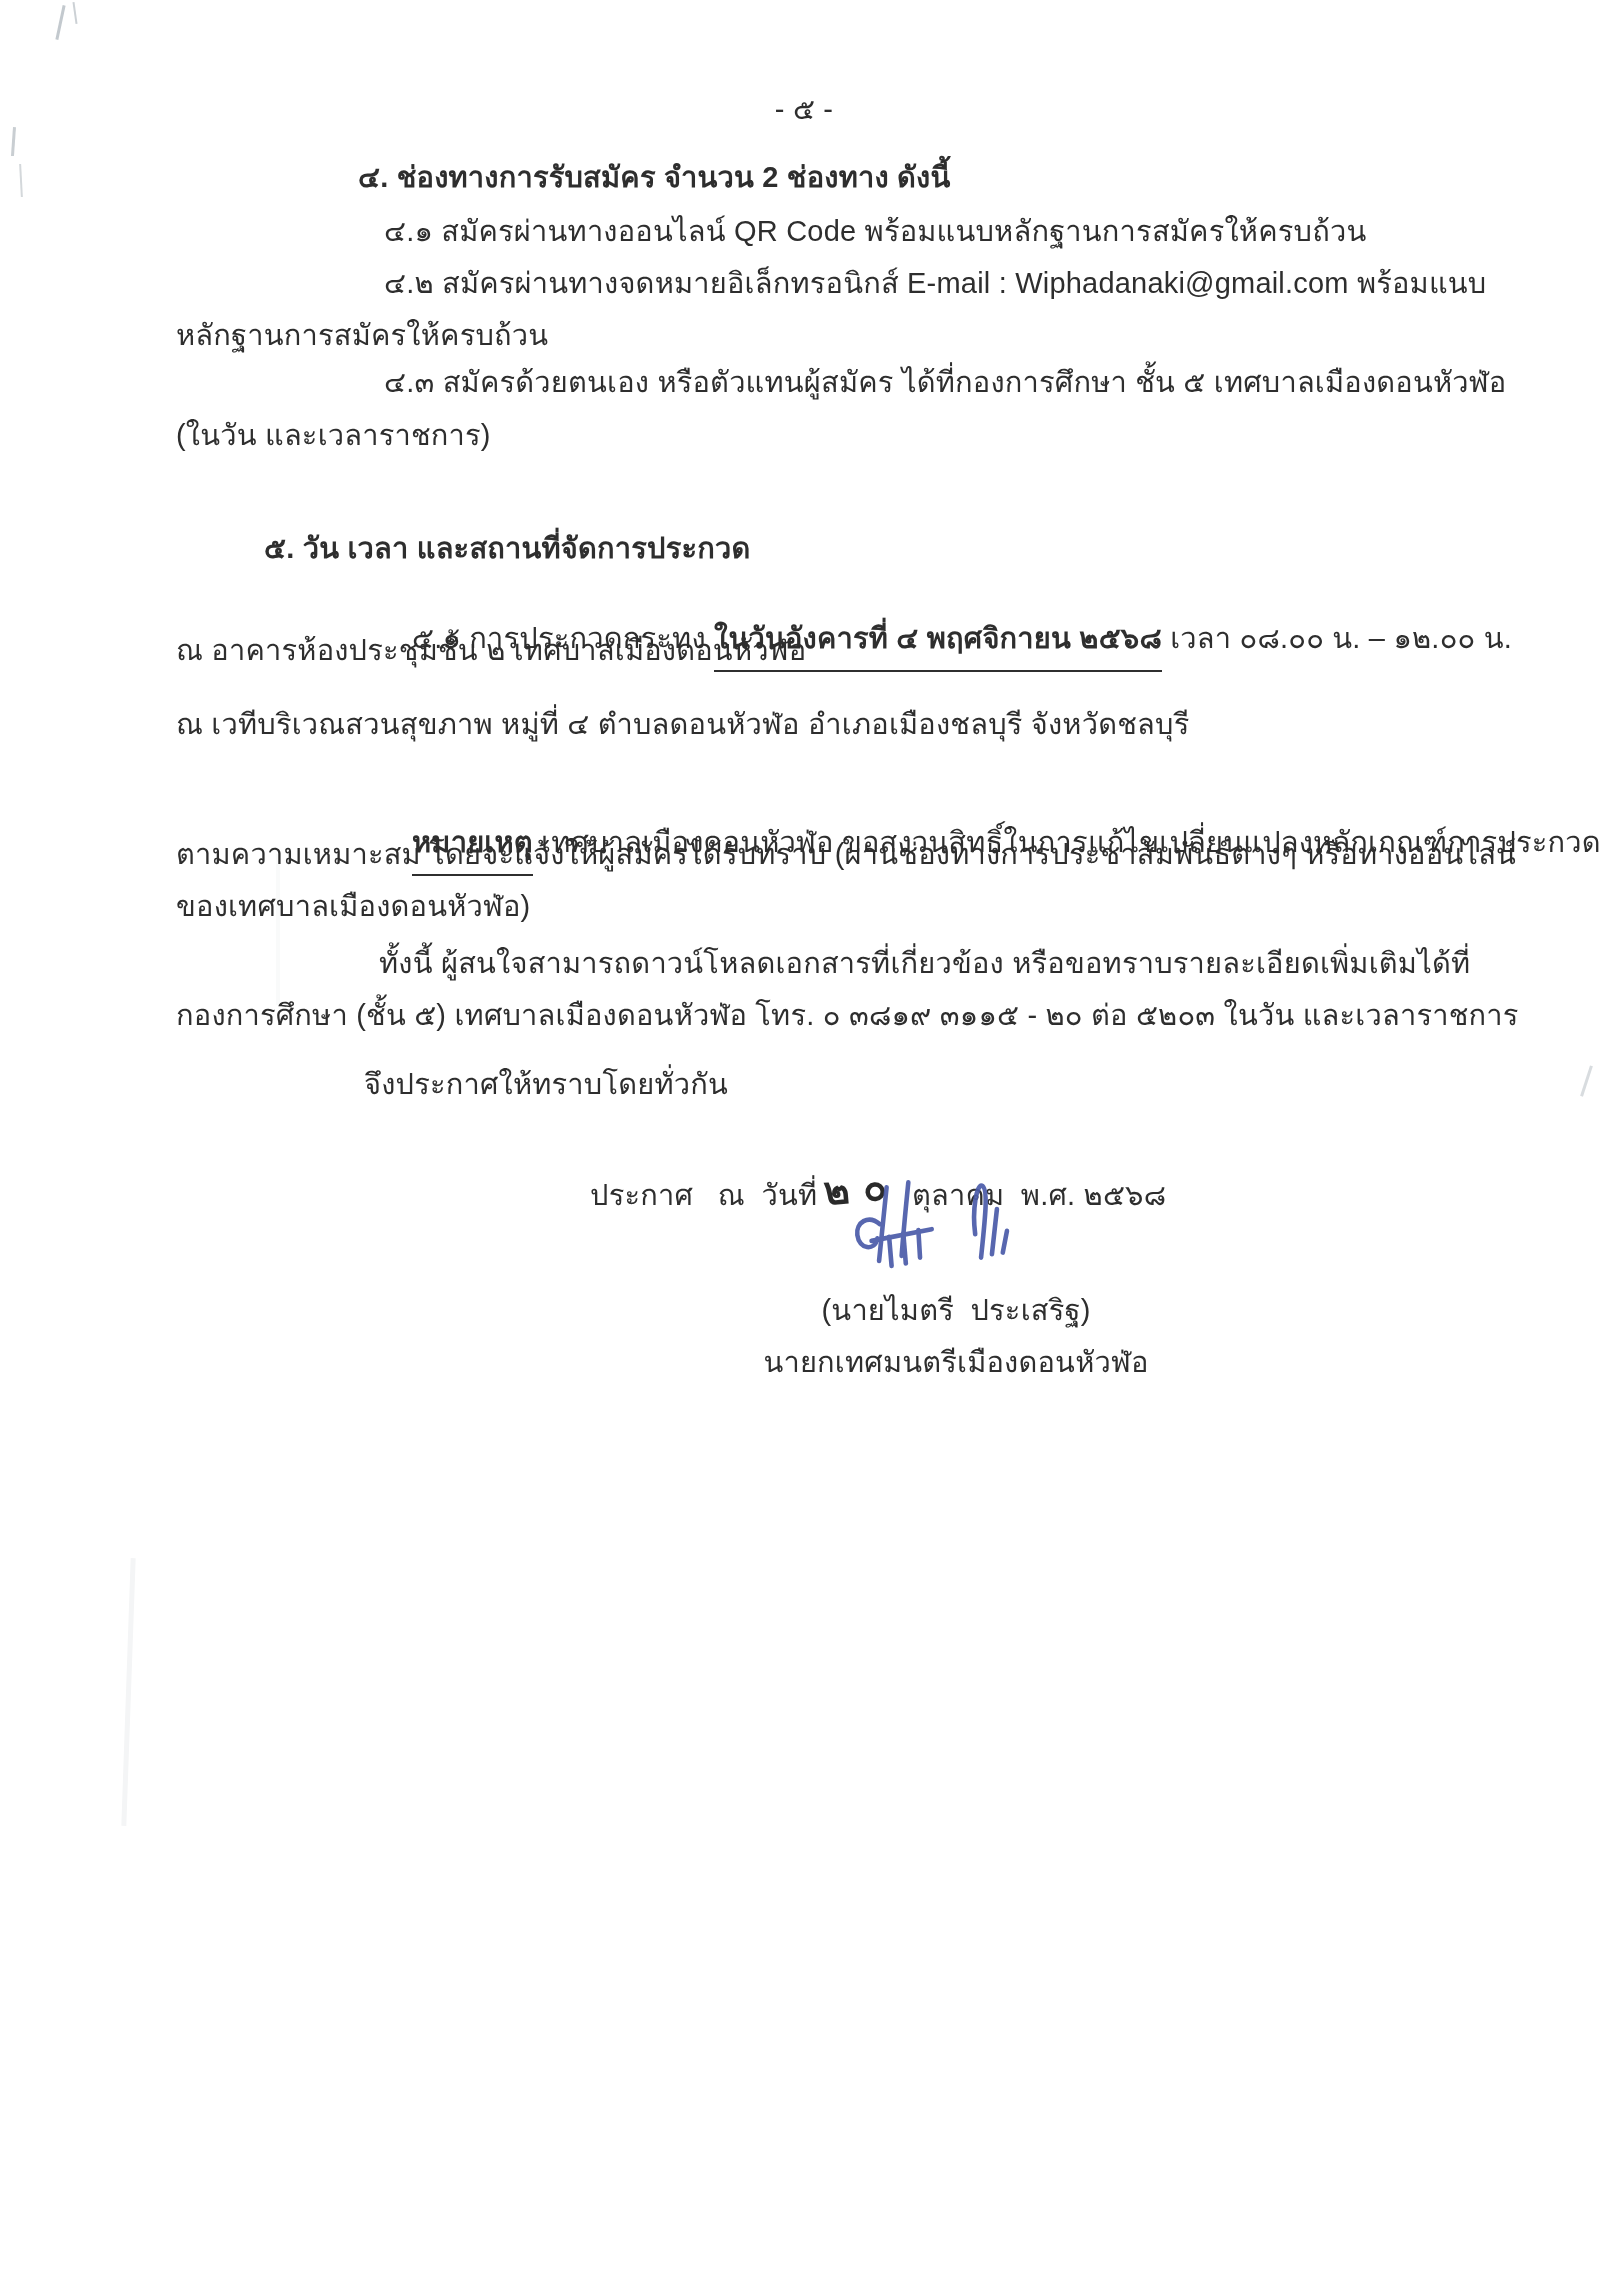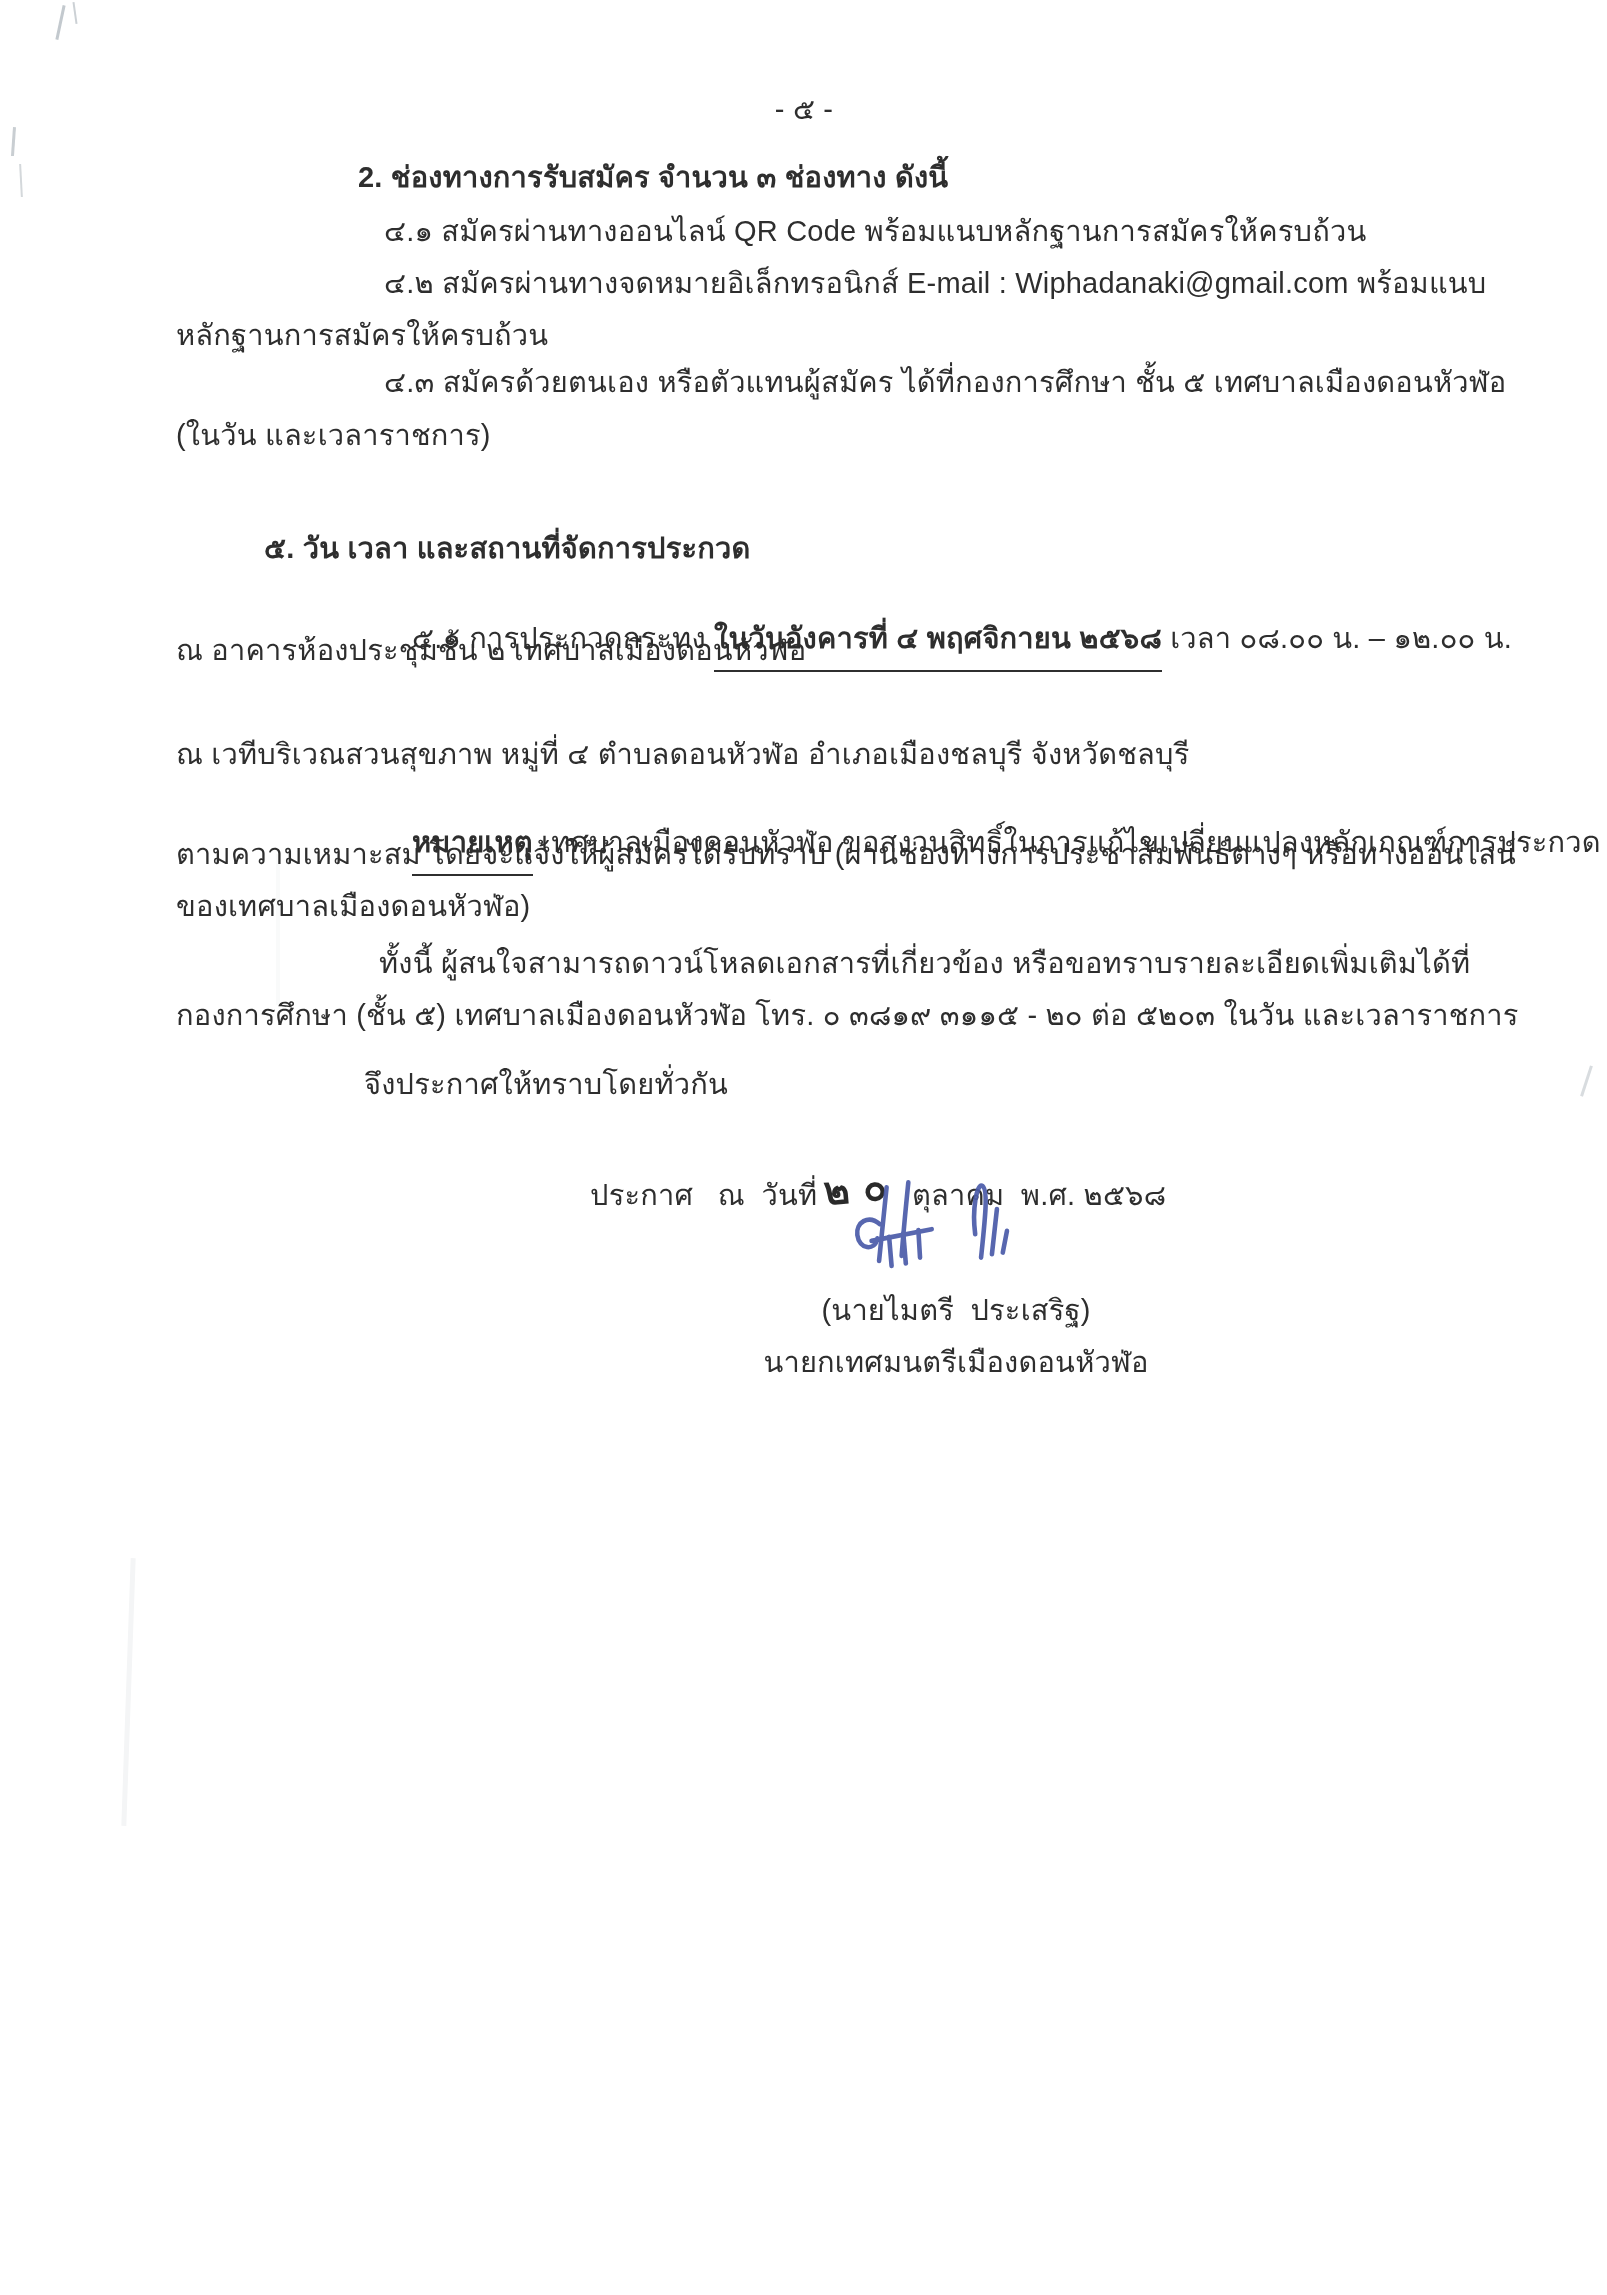--- a/index.html
+++ b/index.html
@@ -50,35 +50,35 @@
   <div class="artifact a1"></div>
   <div class="artifact a2"></div>
   <div class="artifact a3"></div>
   <div class="artifact a4"></div>
   <div class="artifact a5"></div>
   <div class="smudge s1"></div>
   <div class="smudge s2"></div>
 
   <div class="line center" style="top:89px;">- ๕ -</div>
 
-  <div class="line b" style="left:358px;top:157px;">2. ช่องทางการรับสมัคร จำนวน ๓ ช่องทาง ดังนี้</div>
+  <div class="line b" style="left:358px;top:157px;">๔. ช่องทางการรับสมัคร จำนวน 2 ช่องทาง ดังนี้</div>
   <div class="line" style="left:384px;top:211px;">๔.๑ สมัครผ่านทางออนไลน์ QR Code พร้อมแนบหลักฐานการสมัครให้ครบถ้วน</div>
   <div class="line" style="left:384px;top:263px;">๔.๒ สมัครผ่านทางจดหมายอิเล็กทรอนิกส์ E-mail : Wiphadanaki@gmail.com พร้อมแนบ</div>
   <div class="line" style="left:176px;top:315px;">หลักฐานการสมัครให้ครบถ้วน</div>
   <div class="line" style="left:384px;top:362px;">๔.๓ สมัครด้วยตนเอง หรือตัวแทนผู้สมัคร ได้ที่กองการศึกษา ชั้น ๕ เทศบาลเมืองดอนหัวฬ่อ</div>
   <div class="line" style="left:176px;top:415px;">(ในวัน และเวลาราชการ)</div>
 
   <div class="line b" style="left:264px;top:528px;">๕. วัน เวลา และสถานที่จัดการประกวด</div>
 
   <div class="line" style="left:379px;top:578px;">
     <span>๕.๑ การประกวดกระทง </span><span class="b u">ในวันอังคารที่ ๔ พฤศจิกายน ๒๕๖๘</span><span> เวลา ๐๘.๐๐ น. – ๑๒.๐๐ น.</span>
   </div>
   <div class="line" style="left:176px;top:630px;">ณ อาคารห้องประชุมชั้น ๒ เทศบาลเมืองดอนหัวฬ่อ</div>
 
-  <div class="line" style="left:176px;top:734px;">ณ เวทีบริเวณสวนสุขภาพ หมู่ที่ ๔ ตำบลดอนหัวฬ่อ อำเภอเมืองชลบุรี จังหวัดชลบุรี</div>
+  <div class="line" style="left:176px;top:704px;">ณ เวทีบริเวณสวนสุขภาพ หมู่ที่ ๔ ตำบลดอนหัวฬ่อ อำเภอเมืองชลบุรี จังหวัดชลบุรี</div>
 
   <div class="line" style="left:176px;top:834px;">ตามความเหมาะสม โดยจะแจ้งให้ผู้สมัครได้รับทราบ (ผ่านช่องทางการประชาสัมพันธ์ต่างๆ หรือทางออนไลน์</div>
   <div class="line" style="left:379px;top:782px;">
     <span class="b u">หมายเหตุ</span><span> เทศบาลเมืองดอนหัวฬ่อ ขอสงวนสิทธิ์ในการแก้ไขเปลี่ยนแปลงหลักเกณฑ์การประกวด</span>
   </div>
   <div class="line" style="left:176px;top:886px;">ของเทศบาลเมืองดอนหัวฬ่อ)</div>
 
   <div class="line" style="left:379px;top:943px;">ทั้งนี้ ผู้สนใจสามารถดาวน์โหลดเอกสารที่เกี่ยวข้อง หรือขอทราบรายละเอียดเพิ่มเติมได้ที่</div>
   <div class="line" style="left:176px;top:995px;">กองการศึกษา (ชั้น ๕) เทศบาลเมืองดอนหัวฬ่อ โทร. ๐ ๓๘๑๙ ๓๑๑๕ - ๒๐ ต่อ ๕๒๐๓ ในวัน และเวลาราชการ</div>
 

